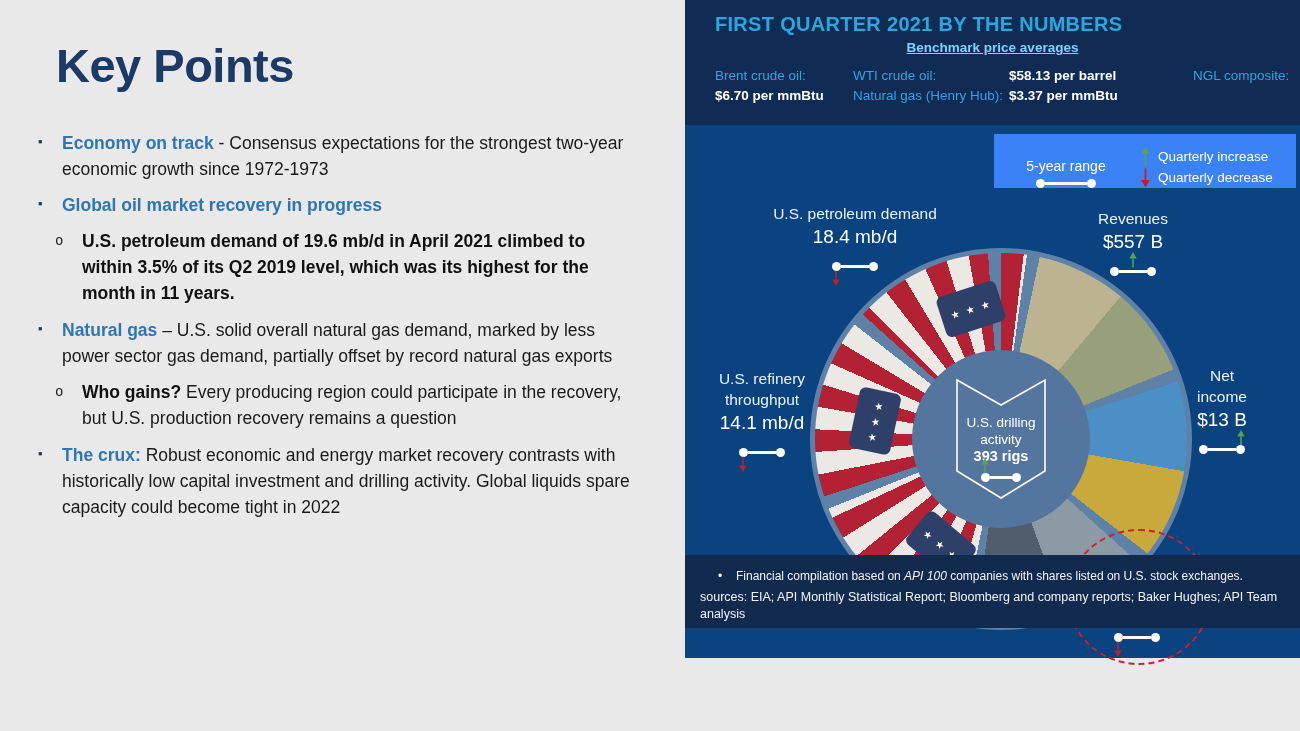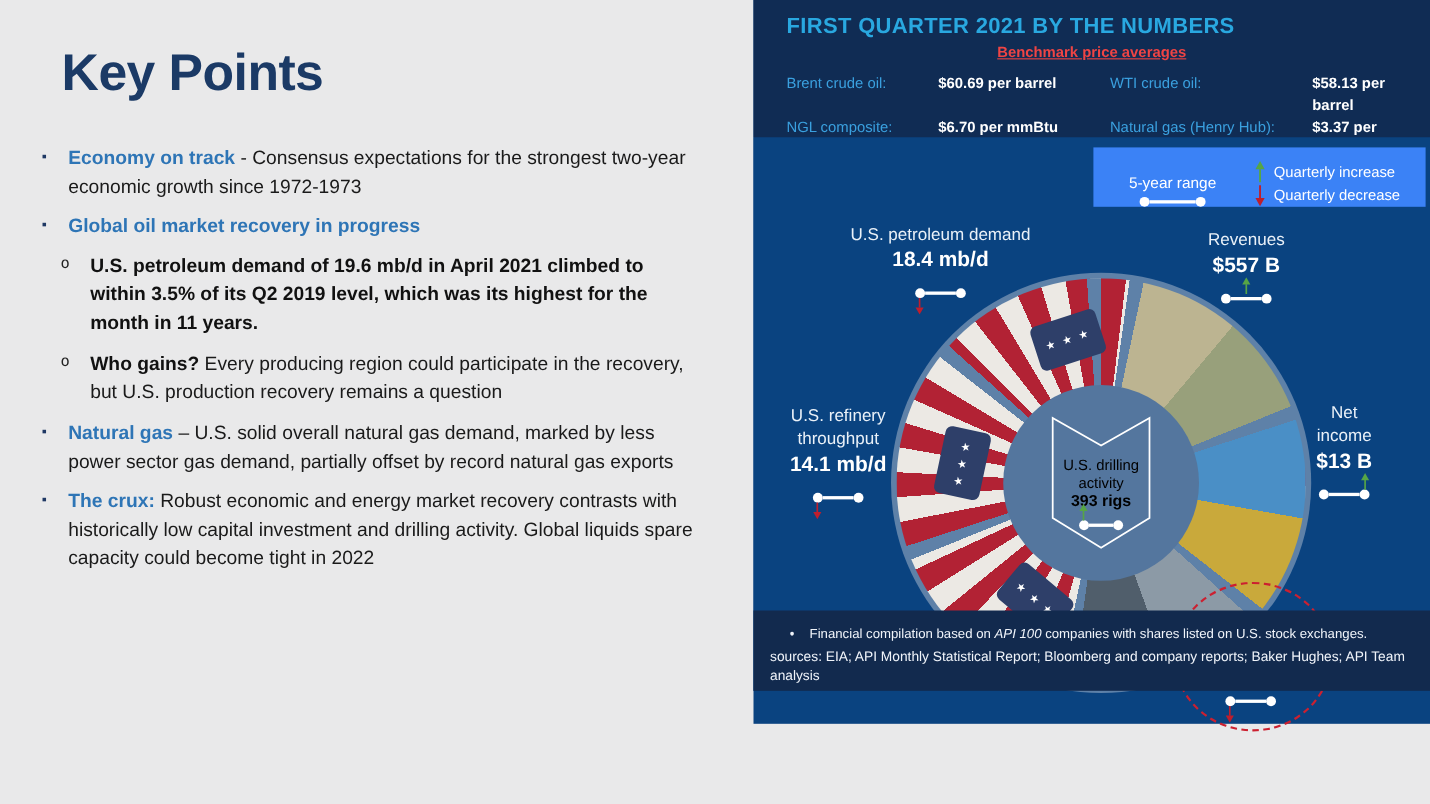--- a/index.html
+++ b/index.html
@@ -15,21 +15,21 @@
   .b{position:relative;padding-left:24px;margin-bottom:10px;}
   .b.l1::before{content:"▪";position:absolute;left:0;top:-1px;font-size:13px;color:#1F3864;}
   .b.l2{margin-left:14px;padding-left:30px;margin-bottom:11px;}
   .b.l2::before{content:"o";position:absolute;left:3px;top:-1px;font-size:14px;color:#222;font-family:"DejaVu Sans Mono",monospace;}
   .lead{font-weight:bold;color:#2E75B6;}
   .lead.dark{color:#111;}
   
   .right-pane{position:absolute;left:685px;top:0;width:615px;height:628px;background:#0A4380;}
   .panel-header{position:absolute;top:0;left:0;right:0;height:125px;background:#102C54;}
   .ph-title{padding:13px 0 0 30px;font-size:20px;font-weight:bold;color:#29A8E0;letter-spacing:0.3px;}
-  .ph-sub{text-align:center;margin-top:4px;font-size:13.5px;font-weight:bold;color:#ef4444;text-decoration:underline;}
+  .ph-sub{text-align:center;margin-top:4px;font-size:13.5px;font-weight:bold;color:#7dd3fc;text-decoration:underline;}
   .prices{display:grid;grid-template-columns:138px 156px 184px auto;padding:11px 0 0 30px;font-size:13.5px;line-height:20px;}
   .price-label{color:#3AA0DF;}
   .price-value{color:#FFFFFF;font-weight:600;}
   .panel-main{position:absolute;top:125px;left:0;right:0;height:533px;background:#0A4380;}
   
   .legend{position:absolute;top:9px;right:4px;width:302px;height:54px;background:#3b82f6;display:flex;align-items:flex-end;box-sizing:border-box;padding:0 8px 0 14px;}
   .legend-left{width:116px;text-align:center;color:#fff;font-size:14px;line-height:16px;}
   .legend-right{flex:1;color:#fff;font-size:13.5px;line-height:19px;padding-left:16px;}
   .legend-row{display:flex;align-items:center;gap:7px;}
   
@@ -77,27 +77,27 @@
   .union{position:absolute;width:62px;height:42px;background:#2E3F69;border-radius:6px;
     color:#fff;font-size:10px;letter-spacing:2px;display:flex;align-items:center;justify-content:center;}
   .union::before{content:"★ ★ ★";}
   .union.u-top{left:130px;top:40px;transform:rotate(-18deg);}
   .union.u-left{left:34px;top:152px;transform:rotate(-78deg);}
   .union.u-bottom{left:100px;top:276px;transform:rotate(40deg);}
   .inner-circle{position:absolute;left:50%;top:50%;transform:translate(-50%,-50%);
     width:178px;height:178px;border-radius:50%;background:#54769E;}
   .banner{position:absolute;left:50%;top:50%;transform:translate(-50%,-50%);width:92px;height:122px;}
   .banner svg.outline{position:absolute;inset:0;}
-  .banner-text{position:absolute;top:36px;left:-8px;right:-8px;text-align:center;color:#000000;font-size:13.5px;line-height:17px;}
+  .banner-text{position:absolute;top:36px;left:-8px;right:-8px;text-align:center;color:#ffffff;font-size:13.5px;line-height:17px;}
   .banner-value{font-weight:bold;font-size:14.5px;}
   .banner .range{width:40px;margin-top:8px;}
   
   .stat{position:absolute;text-align:center;color:#fff;}
   .stat-label{font-size:15.5px;line-height:21px;color:#EAF1F8;}
-  .stat-value{font-size:19px;font-weight:bold;margin-top:2px;color:#FFFFFF;}
+  .stat-value{font-size:19px;font-weight:normal;margin-top:2px;color:#FFFFFF;}
   .s-petroleum{left:60px;top:78px;width:220px;}
   .s-revenues{left:368px;top:83px;width:160px;}
   .s-refinery{left:27px;top:243px;width:100px;}
   .s-netincome{left:502px;top:240px;width:70px;}
   .s-production{left:90px;top:422px;width:126px;}
   .s-capex{left:392px;top:428px;width:120px;}
   .dashed-circle{position:absolute;left:382px;top:404px;width:140px;height:132px;
     border:2.5px dashed #CC2030;border-radius:50%;}
   
   .panel-footer{position:absolute;bottom:0;left:0;right:0;height:73px;background:#122A4E;color:#F0F4FA;}
@@ -109,34 +109,33 @@
 </style>
 </head>
 <body>
 
 <section class="left-pane">
   <h1 class="page-title">Key Points</h1>
   <div class="bullets">
     <div class="b l1"><span class="lead">Economy on track</span><span> -  Consensus expectations for the strongest two-year economic growth since 1972-1973</span></div>
     <div class="b l1"><span class="lead">Global oil market recovery in progress</span><span></span></div>
     <div class="b l2"><span class="lead dark">U.S. petroleum demand of 19.6 mb/d in April 2021 climbed to within 3.5% of its Q2 2019 level, which was its highest for the month in 11 years.</span><span></span></div>
+    <div class="b l1"><span class="lead">Natural gas</span><span> – U.S. solid overall natural gas demand, marked by less power sector gas demand, partially offset by record natural gas exports</span></div>
     <div class="b l2"><span class="lead dark">Who gains?</span><span> Every producing region could participate in the recovery, but U.S. production recovery remains a question</span></div>
-    <div class="b l1"><span class="lead">Natural gas</span><span> – U.S. solid overall natural gas demand, marked by less power sector gas demand, partially offset by record natural gas exports</span></div>
     <div class="b l1"><span class="lead">The crux:</span><span> Robust economic and energy market recovery contrasts with historically low capital investment and drilling activity.  Global liquids spare capacity could become tight in 2022</span></div>
   </div>
 </section>
 
 <section class="right-pane">
 
   <header class="panel-header">
     <div class="ph-title">FIRST QUARTER 2021 BY THE NUMBERS</div>
     <div class="ph-sub">Benchmark price averages</div>
     <div class="prices">
       <span class="price-label">Brent crude oil:</span>
-      <span class="price-value">$60.69 per barrel</span>
       <span class="price-label">WTI crude oil:</span>
       <span class="price-value">$58.13 per barrel</span>
       <span class="price-label">NGL composite:</span>
       <span class="price-value">$6.70 per mmBtu</span>
       <span class="price-label">Natural gas (Henry Hub):</span>
       <span class="price-value">$3.37 per mmBtu</span>
     </div>
   </header>
 
   <div class="panel-main">

